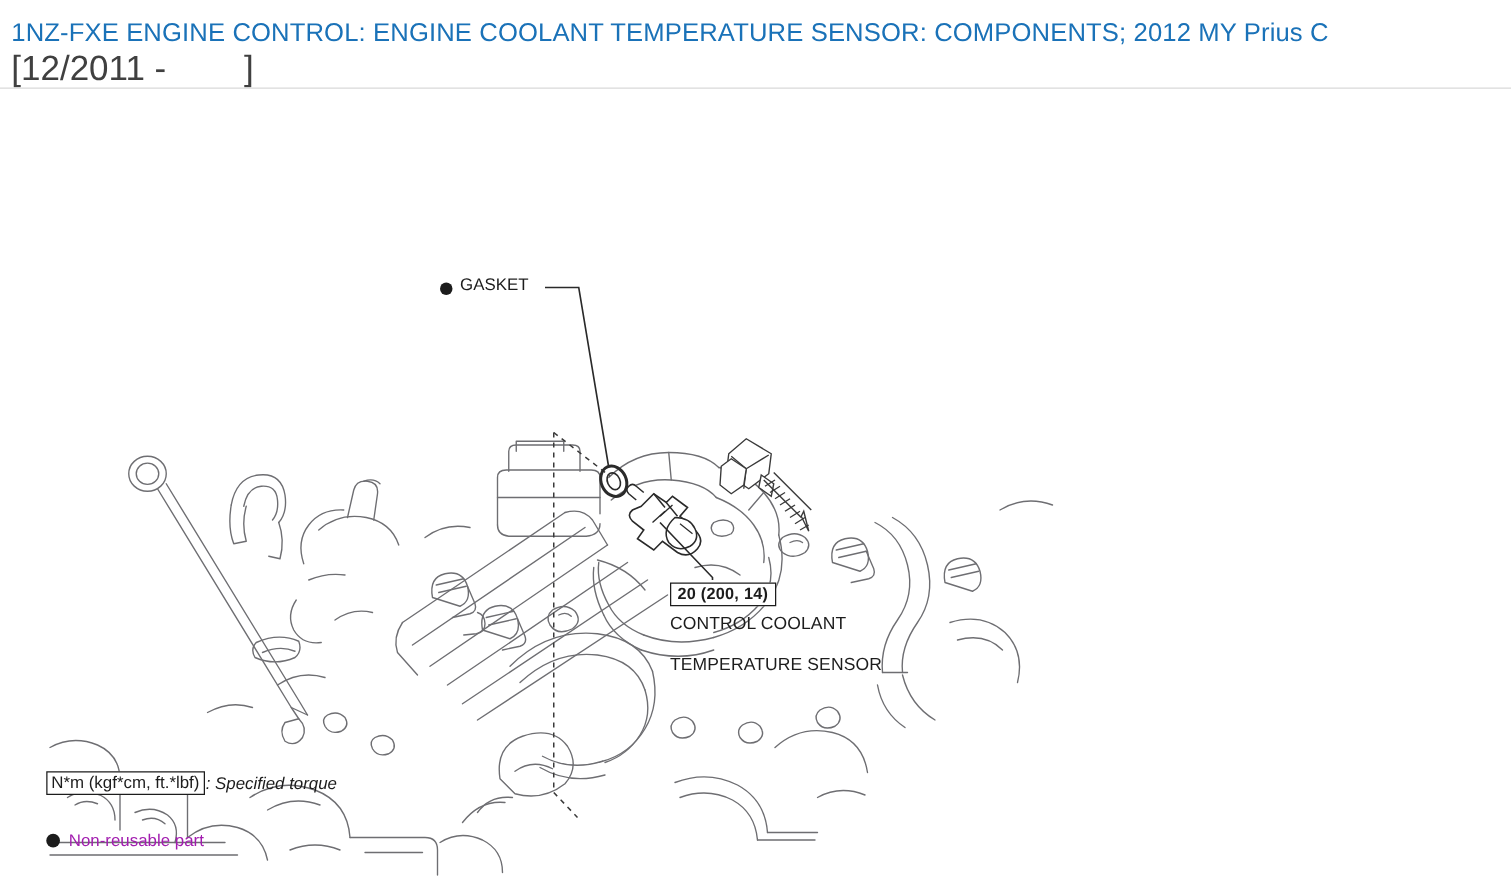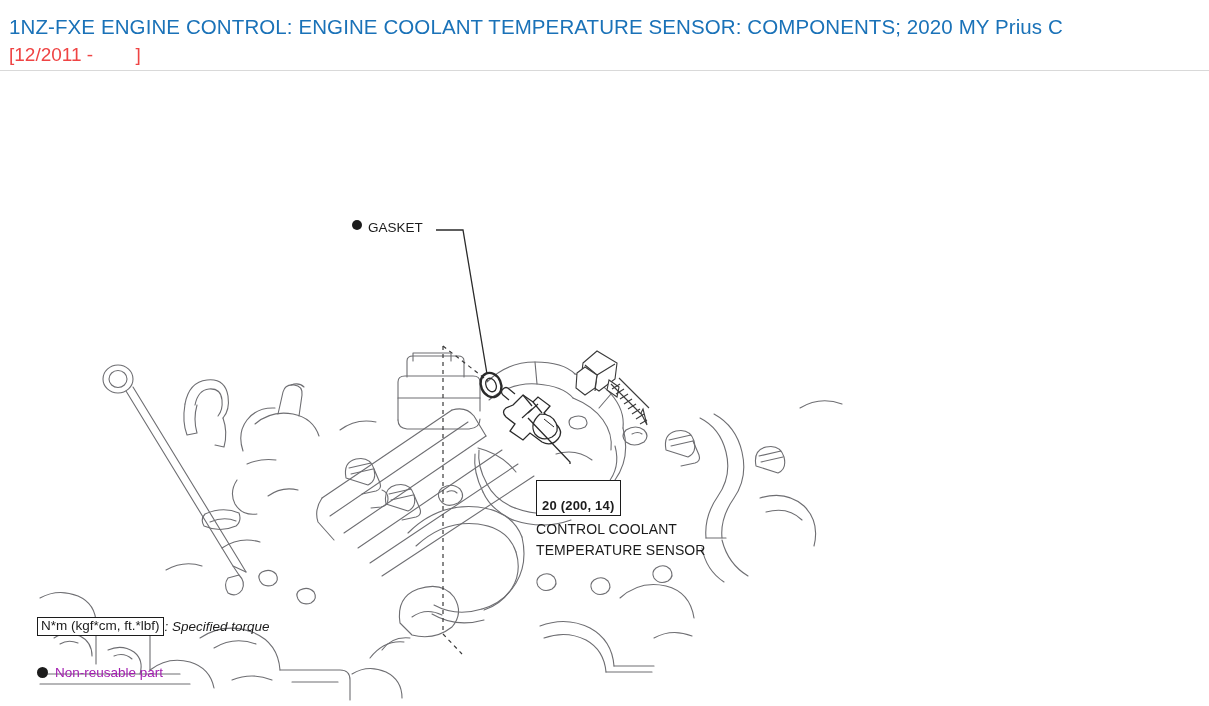--- a/index.html
+++ b/index.html
@@ -32,22 +32,22 @@
   }
   .doc-title {
     color: #1a72b8;
     font-size: 20.5px;
     line-height: 28px;
     letter-spacing: 0.1px;
     white-space: nowrap;
     font-weight: 400;
   }
   .doc-title-line2 {
-    color: #ef4444;
-    font-size: 19px;
+    color: #404040;
+    font-size: 28px;
     line-height: 27px;
     white-space: pre;
     font-weight: 400;
   }
   .header-rule {
     position: absolute;
     left: 0;
     top: 70px;
     width: 1209px;
     height: 1px;
@@ -122,56 +122,55 @@
     position: absolute;
     font-size: 13.5px;
     color: #1c1c1c;
     white-space: nowrap;
     line-height: 16px;
   }
   .callout-gasket {
     left: 352px;
     top: 142px;
     display: flex;
-    align-items: flex-start;
+    align-items: flex-end;
   }
   .callout-gasket .bullet-dot {
     width: 10px;
     height: 10px;
     margin-right: 6px;
   }
   .callout-sensor {
     left: 536px;
     top: 388px;
   }
   .sensor-torque-box {
     display: inline-block;
     border: 1.5px solid #1c1c1c;
-    padding: 18px 5px 2px 5px;
+    padding: 1px 5px 2px 5px;
     font-size: 13px;
     font-weight: bold;
     line-height: 14px;
     background: #fff;
     letter-spacing: 0.2px;
-    margin-top: 14px;
   }
   .sensor-name {
     margin-top: 5px;
     font-size: 14px;
     line-height: 17px;
     letter-spacing: 0.1px;
   }
 </style>
 </head>
 <body>
 
 <div class="page">
 
   <div class="doc-header">
-    <div class="doc-title">1NZ-FXE ENGINE CONTROL: ENGINE COOLANT TEMPERATURE SENSOR: COMPONENTS; 2020 MY Prius C</div>
+    <div class="doc-title">1NZ-FXE ENGINE CONTROL: ENGINE COOLANT TEMPERATURE SENSOR: COMPONENTS; 2012 MY Prius C</div>
     <div class="doc-title-line2">[12/2011 -        ]</div>
   </div>
   <div class="header-rule"></div>
 
   <div class="figure">
 
     <svg width="1209" height="628" viewBox="0 0 1209 628">
       <g fill="none" stroke="#6e6e72" stroke-width="1.1" stroke-linecap="round" stroke-linejoin="round">
 
         <ellipse cx="118" cy="301" rx="15" ry="14"></ellipse>
@@ -373,21 +372,21 @@
     </svg>
 
     <div class="callout callout-gasket">
       <span class="bullet-dot"></span>
       <span>GASKET</span>
     </div>
 
     <div class="callout callout-sensor">
       <span class="sensor-torque-box">20 (200, 14)</span>
       <div class="sensor-name">CONTROL COOLANT</div>
-      <div class="sensor-name" style="margin-top:4px;">TEMPERATURE SENSOR</div>
+      <div class="sensor-name" style="margin-top:16px;">TEMPERATURE SENSOR</div>
     </div>
 
     <div class="legend">
 
       <div class="legend-torque">
         <span class="torque-key">N*m (kgf*cm, ft.*lbf)</span>
         <span class="torque-desc">: Specified torque</span>
       </div>
 
       <div class="legend-nonreusable">

